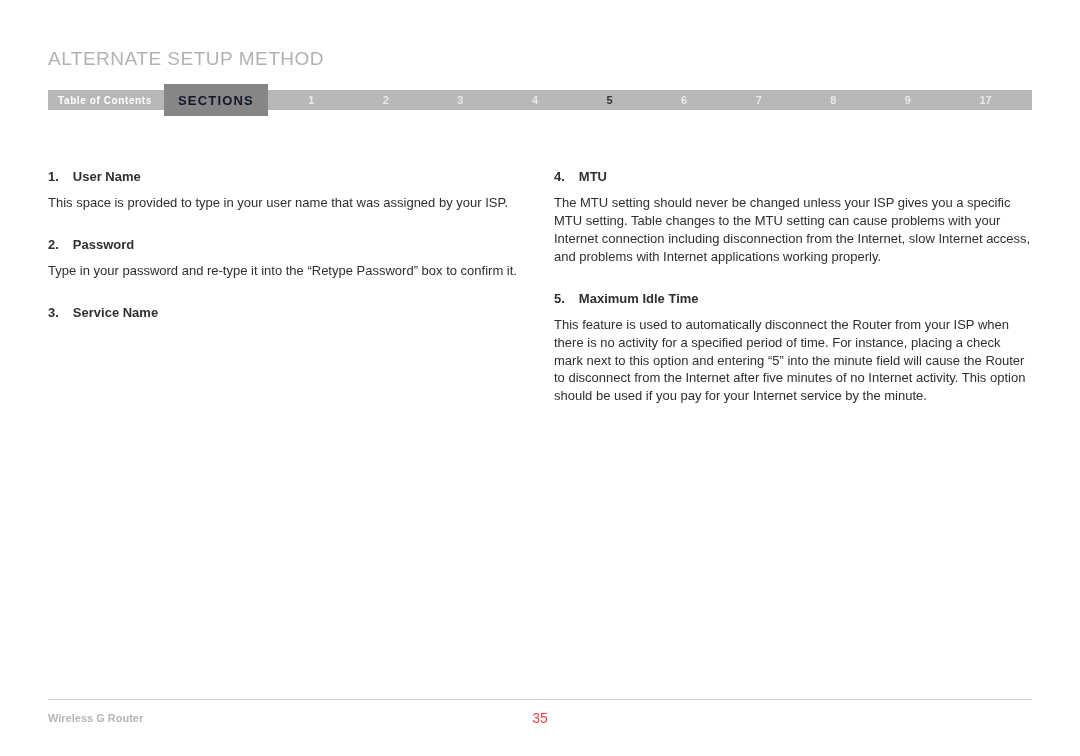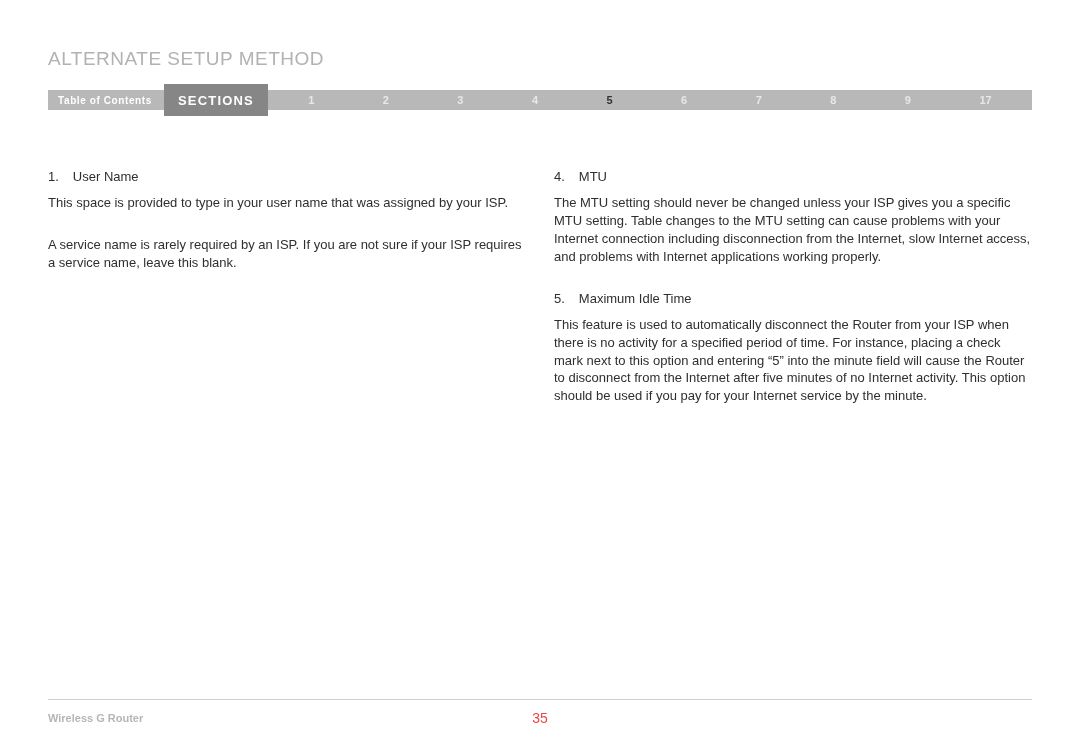--- a/index.html
+++ b/index.html
@@ -26,21 +26,21 @@
   }
   .toc {
     color: #fff;
     font-size: 10px;
     font-weight: 700;
     letter-spacing: 0.6px;
     padding: 0 12px 0 10px;
   }
   .sections-label {
     background: #868686;
-    color: #ffffff;
+    color: #0f172a;
     font-size: 13px;
     font-weight: 700;
     letter-spacing: 1.2px;
     height: 100%;
     display: flex;
     align-items: center;
     padding: 16px 14px;
   }
   .section-numbers {
     flex: 1;
@@ -66,21 +66,21 @@
     font-size: 13px;
     line-height: 1.38;
     color: #2f2f2f;
   }
   .col {
     flex: 1 1 0;
     min-width: 0;
   }
   .entry { margin-bottom: 24px; }
   .entry-head {
-    font-weight: 400;
+    font-weight: 700;
     margin-bottom: 8px;
   }
   .entry-head .num { margin-right: 14px; }
   .footer {
     position: absolute;
     left: 48px;
     right: 48px;
     bottom: 30px;
   }
   .footer-line {
@@ -129,21 +129,25 @@
     </div>
 </div>
 
 <div class="content">
   <div class="col" id="left-col">
       <div class="entry">
         <div class="entry-head"><span class="num">1.</span><span>User Name</span></div>
         <div>This space is provided to type in your user name that was assigned by your ISP.</div>
       </div>
       <div class="entry">
-        <div>A service name is rarely required by an ISP. If you are not sure if your ISP requires a service name, leave this blank.</div>
+        <div class="entry-head"><span class="num">2.</span><span>Password</span></div>
+        <div>Type in your password and re-type it into the “Retype Password” box to confirm it.</div>
+      </div>
+      <div class="entry">
+        <div class="entry-head"><span class="num">3.</span><span>Service Name</span></div>
       </div>
     </div>
   <div class="col" id="right-col">
       <div class="entry">
         <div class="entry-head"><span class="num">4.</span><span>MTU</span></div>
         <div>The MTU setting should never be changed unless your ISP gives you a specific MTU setting. Table changes to the MTU setting can cause problems with your Internet connection including disconnection from the Internet, slow Internet access, and problems with Internet applications working properly.</div>
       </div>
       <div class="entry">
         <div class="entry-head"><span class="num">5.</span><span>Maximum Idle Time</span></div>
         <div>This feature is used to automatically disconnect the Router from your ISP when there is no activity for a specified period of time. For instance, placing a check mark next to this option and entering “5” into the minute field will cause the Router to disconnect from the Internet after five minutes of no Internet activity. This option should be used if you pay for your Internet service by the minute.</div>

